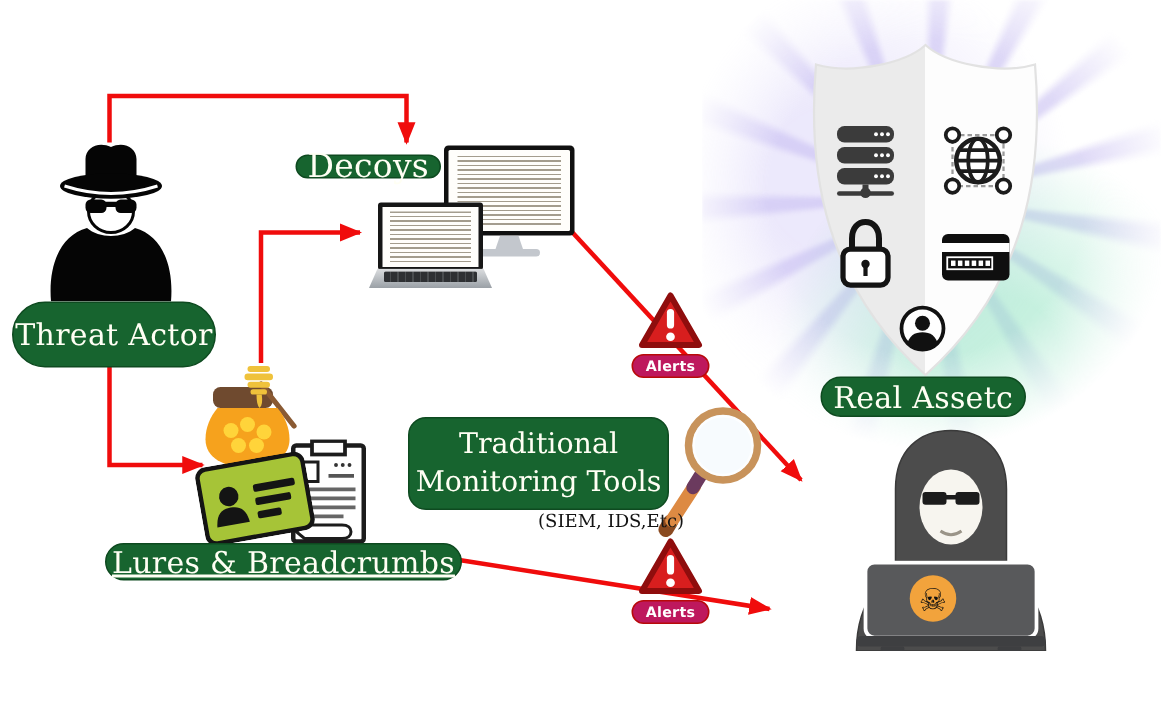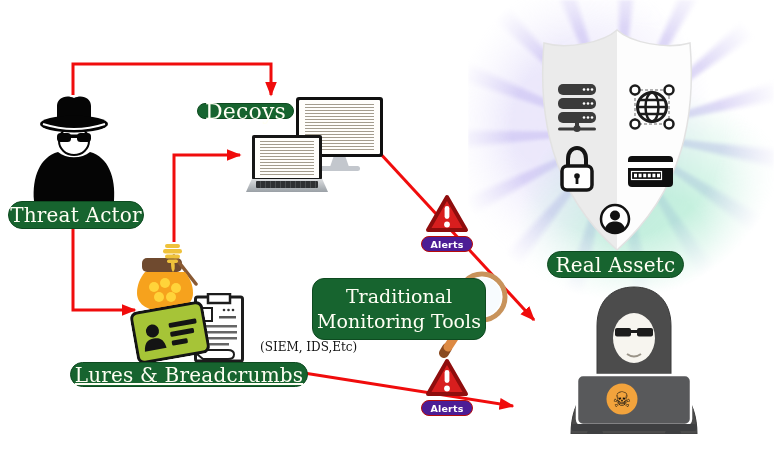--- a/index.html
+++ b/index.html
@@ -24,33 +24,33 @@
     filter:blur(1px);
   }
 
   
   .pill{
     position:absolute; background:#17642F; color:#FFFFF4;
     display:flex; align-items:center; justify-content:center;
     border-radius:999px; z-index:6; border:1px solid #0E4A20;
     letter-spacing:.2px; white-space:nowrap; box-sizing:border-box;
   }
-  .pill-threat-actor{left:8px;  top:201px; width:136px; height:28px; font-size:20px;}
+  .pill-threat-actor{left:8px;  top:201px; width:136px; height:44px; font-size:20px;}
   .pill-decoys      {left:197px; top:103px; width:97px;  height:16px; font-size:22px;}
   .pill-lures       {left:70px; top:362px; width:238px; height:25px; font-size:20px;text-decoration:underline;}
   .pill-real        {left:547px;top:251px; width:137px; height:27px; font-size:20px;}
   .pill-tdr         {left:472px;top:431px; width:297px; height:31px; font-size:20px;}
   .box-monitoring{
     position:absolute; left:272px; top:278px; width:172px; height:60px;
     background:#17642F; color:#FFFFF4; border:1px solid #0E4A20; border-radius:12px;
     display:flex; flex-direction:column; align-items:center; justify-content:center;
-    font-size:19px; line-height:25px; z-index:6; text-align:center;margin-left:40px;
+    font-size:19px; line-height:25px; z-index:6; text-align:center;
   }
   .siem-sub{
-    left:260px; top:340px; width:172px; text-align:left; color:#141414;
+    left:284px; top:340px; width:172px; text-align:right; color:#141414;
     font-size:12px; z-index:6;
   }
 
   
   .monitor{left:296px; top:97px; width:87px; height:77px; z-index:3;}
   .monitor-frame{position:absolute; left:0; top:0; width:87px; height:60px;
     background:#101010; border-radius:3px;}
   .monitor-screen{position:absolute; left:3px; top:3px; width:81px; height:54px;
     background:#fffefb; border-radius:1px;}
   .monitor-stand{position:absolute; left:34px; top:60px; width:19px; height:10px;
@@ -74,21 +74,21 @@
   .faux-text{position:absolute; inset:4px 6px;
     background-image:repeating-linear-gradient(to bottom, #8d8472 0 1px, transparent 1px 3px);
     opacity:.8;}
   .faux-sm{inset:3px 5px;}
 
   
   .alert{position:absolute; width:52px; z-index:5; display:flex;
     flex-direction:column; align-items:center;}
   .alert-1{left:421px; top:194px;}
   .alert-2{left:421px; top:358px;}
-  .alert-pill{margin-top:2px; background:#4c1d95; color:#fff;
+  .alert-pill{margin-top:2px; background:#be185d; color:#fff;
     font:bold 9.5px "DejaVu Sans", sans-serif; border:1.5px solid #B80A0A;
     border-radius:999px; padding:1.5px 8px; letter-spacing:.2px;}
 
   
   .idcard{left:133px; top:306px; width:74px; height:53px; transform:rotate(-10deg); z-index:4;}
   .z3{z-index:3;} .z6{z-index:6;}
   svg{display:block;}
 </style>
 </head>
 <body>

